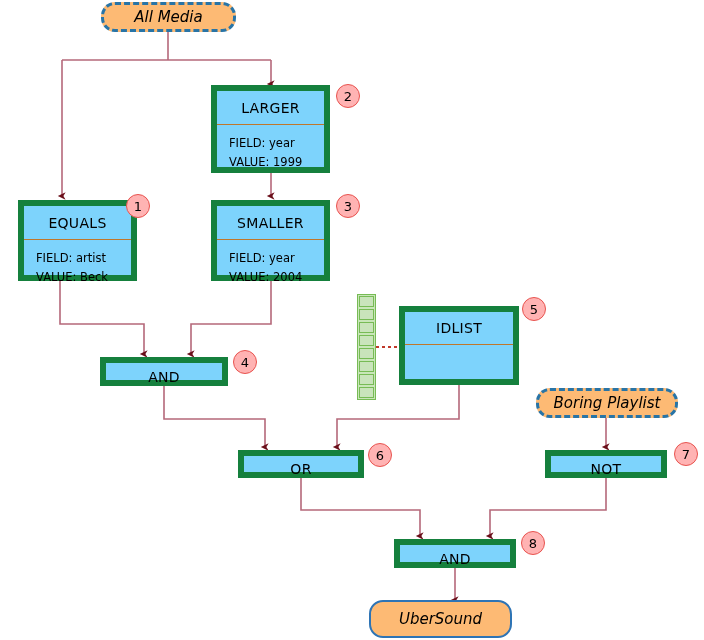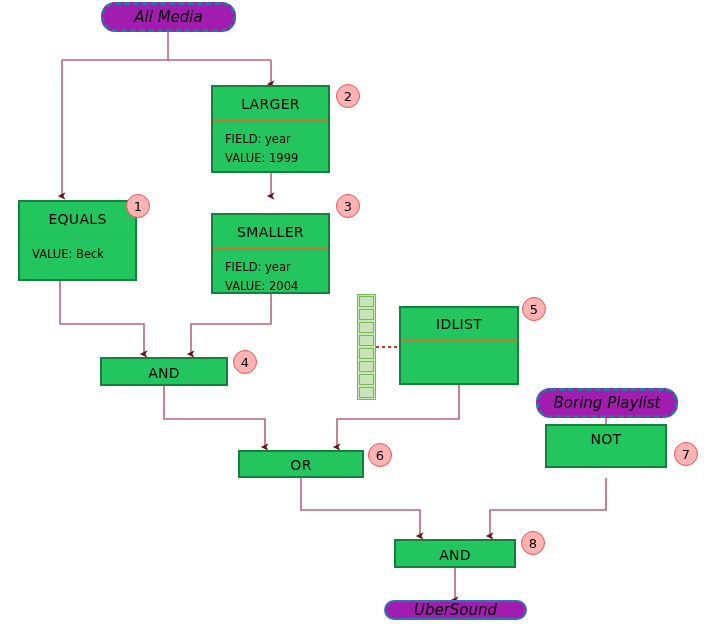--- a/index.html
+++ b/index.html
@@ -23,43 +23,43 @@
     top: 0;
     width: 704px;
     height: 640px;
     pointer-events: none;
   }
 
   
   .term {
     position: absolute;
     box-sizing: border-box;
-    background: #a21caf;
+    background: #fdba74;
     border: 3px dashed #2874a6;
     border-radius: 14px;
     display: flex;
     align-items: center;
     justify-content: center;
     font-style: italic;
     font-size: 15px;
     color: #000000;
     z-index: 3;
   }
   .term.solid {
     border-style: solid;
     border-width: 2px;
     border-color: #2e74b5;
   }
 
   
   .op {
     position: absolute;
     box-sizing: border-box;
-    background: #22c55e;
-    border: 2px solid #15803d;
+    background: #7dd3fc;
+    border: 6px solid #15803d;
     z-index: 3;
   }
   .op .op-title {
     box-sizing: border-box;
     height: 34px;
     display: flex;
     align-items: center;
     justify-content: center;
     font-size: 14px;
     color: #000000;
@@ -158,46 +158,47 @@
   </svg>
 
   <div class="term" style="left:101px; top:2px; width:135px; height:30px;">
     <span>All Media</span>
   </div>
 
   <div class="term" style="left:536px; top:388px; width:142px; height:30px;align-items:center;">
     <span>Boring Playlist</span>
   </div>
 
-  <div class="term solid" style="left:384px; top:600px; width:143px; height:20px;font-style:italic;">
+  <div class="term solid" style="left:369px; top:600px; width:143px; height:38px;font-style:italic;">
     <span>UberSound</span>
   </div>
 
   <div class="op has-body" style="left:18px; top:200px; width:119px; height:81px;">
     <div class="op-title">EQUALS</div>
     <div class="op-body">
+      <div>FIELD: artist</div>
       <div>VALUE: Beck</div>
     </div>
   </div>
   <div class="badge" style="left:126px; top:194px;">
     <span>1</span>
   </div>
 
   <div class="op has-body" style="left:211px; top:85px; width:119px; height:88px;">
     <div class="op-title">LARGER</div>
     <div class="op-body">
       <div>FIELD: year</div>
       <div>VALUE: 1999</div>
     </div>
   </div>
   <div class="badge" style="left:336px; top:84px;">
     <span>2</span>
   </div>
 
-  <div class="op has-body" style="left:211px; top:200px; width:119px; height:81px;margin-top:13px;">
+  <div class="op has-body" style="left:211px; top:200px; width:119px; height:81px;">
     <div class="op-title">SMALLER</div>
     <div class="op-body">
       <div>FIELD: year</div>
       <div>VALUE: 2004</div>
     </div>
   </div>
   <div class="badge" style="left:336px; top:194px;">
     <span>3</span>
   </div>
 
@@ -227,21 +228,21 @@
     <span>5</span>
   </div>
 
   <div class="op" style="left:238px; top:450px; width:126px; height:28px;">
     <div class="op-title" style="height:26px;">OR</div>
   </div>
   <div class="badge" style="left:368px; top:443px;">
     <span>6</span>
   </div>
 
-  <div class="op" style="left:545px; top:424px; width:122px; height:44px;">
+  <div class="op" style="left:545px; top:450px; width:122px; height:28px;">
     <div class="op-title" style="height:26px;">NOT</div>
   </div>
   <div class="badge" style="left:674px; top:442px;">
     <span>7</span>
   </div>
 
   <div class="op" style="left:394px; top:539px; width:122px; height:29px;">
     <div class="op-title" style="height:27px;">AND</div>
   </div>
   <div class="badge" style="left:521px; top:531px;">

